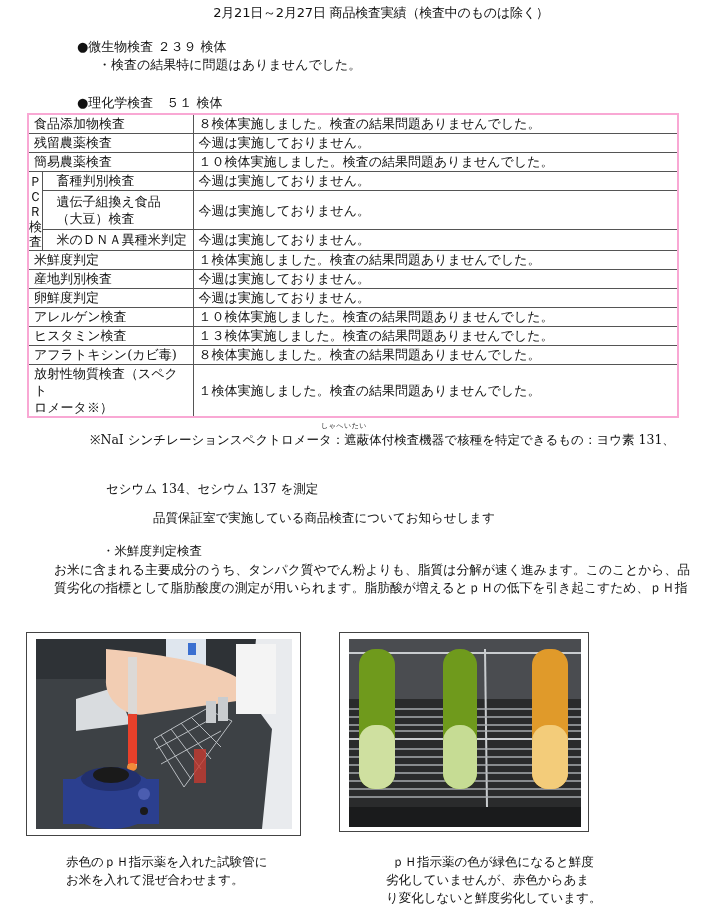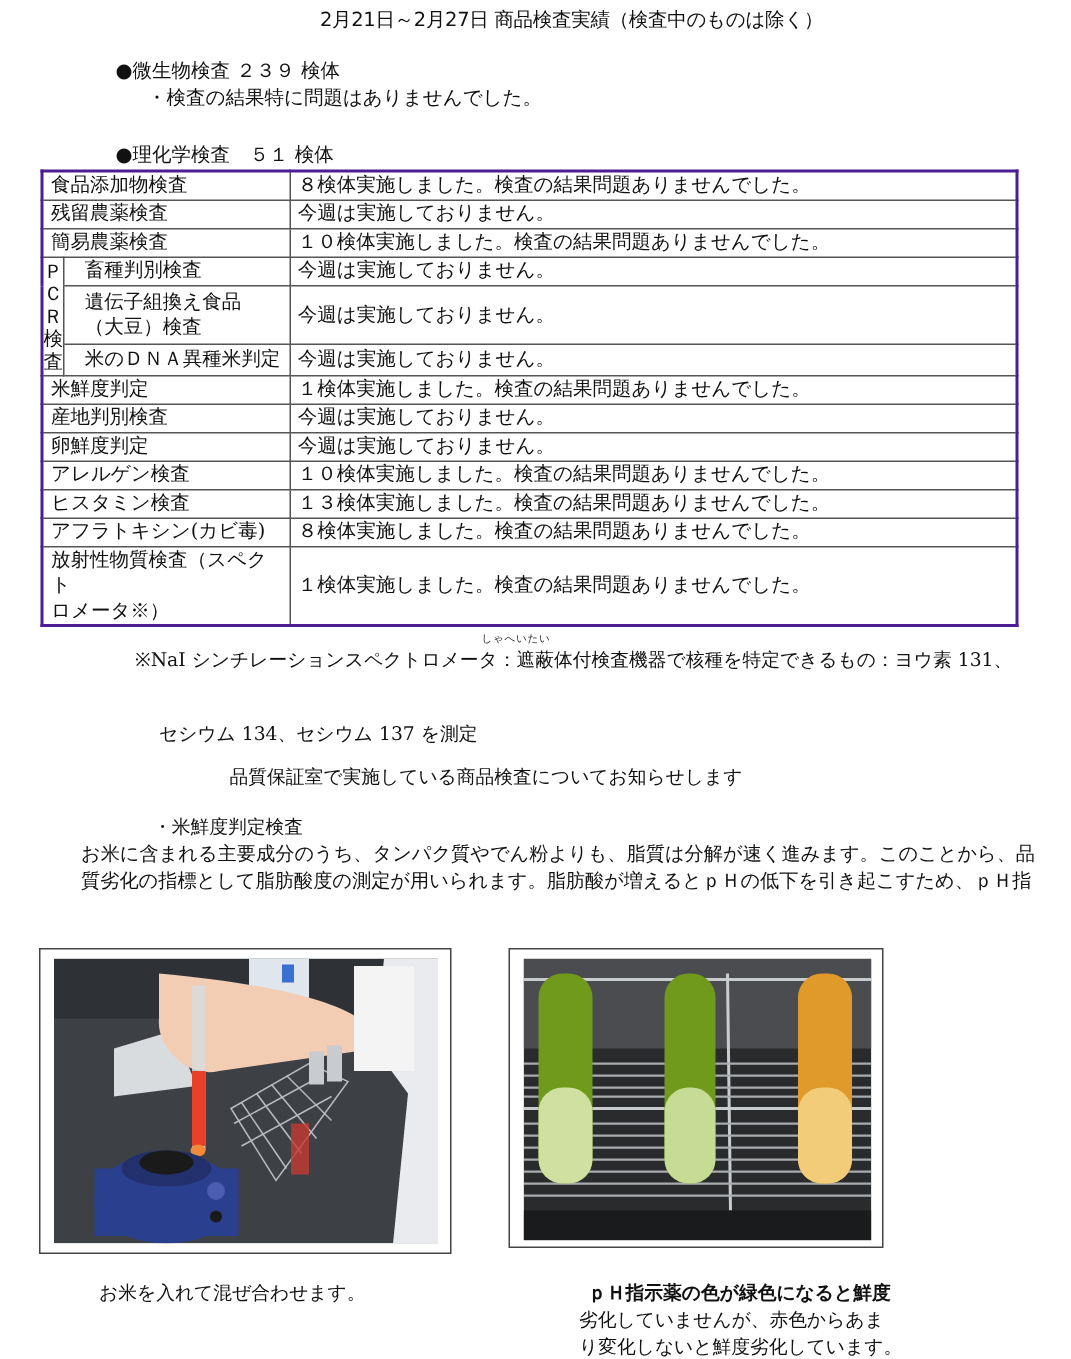--- a/index.html
+++ b/index.html
@@ -6,21 +6,21 @@
   body {
     width:714px; height:906px; position:relative; overflow:hidden;
     font-family: "DejaVu Serif", "Liberation Serif", serif;
     color:#111; font-size:13px;
   }
   .abs { position:absolute;padding-left:24px; }
   .title { left:0; width:714px; top:4px; text-align:center; font-family:"DejaVu Sans","Liberation Sans",sans-serif; font-size:13px; letter-spacing:-0.2px; }
   .bullet-line { font-family:"DejaVu Sans","Liberation Sans",sans-serif; font-size:13px; white-space:nowrap; }
   table.results {
     position:absolute; left:27px; top:113px; width:652px;
-    border-collapse:collapse; border:2px solid #4c1d95;
+    border-collapse:collapse; border:2px solid #f9a8d4;
     font-size:13px; table-layout:fixed;padding-left:38px;
   }
   table.results td {
     border:1px solid #555; padding:0 5px; height:18px; line-height:18px;
     vertical-align:middle; white-space:nowrap; overflow:hidden;
   }
   table.results td.pcr-head {
     width:14px; padding:0; text-align:center; white-space:normal;
     line-height:15px; font-size:13px;
   }
@@ -194,19 +194,20 @@
       <rect x="94" y="10" width="34" height="140" rx="16" fill="#6f9a1c"></rect>
       <rect x="94" y="86" width="34" height="64" rx="16" fill="#c6dc94"></rect>
       <rect x="183" y="10" width="36" height="140" rx="16" fill="#e09a2a"></rect>
       <rect x="183" y="86" width="36" height="64" rx="16" fill="#f3cc7a"></rect>
       <rect x="0" y="168" width="232" height="20" fill="#1a1b1c"></rect>
     </svg>
   </div>
 </div>
 
 <div class="abs caption" style="left:42px; top:853px;">
+  <div>赤色のｐＨ指示薬を入れた試験管に</div>
   <div>お米を入れて混ぜ合わせます。</div>
 </div>
 <div class="abs caption" style="left:362px; top:853px;">
-  <div style="padding-left:6px;font-weight:bold;">ｐＨ指示薬の色が緑色になると鮮度</div>
+  <div style="padding-left:6px;">ｐＨ指示薬の色が緑色になると鮮度</div>
   <div>劣化していませんが、赤色からあま</div>
   <div>り変化しないと鮮度劣化しています。</div>
 </div>
 
 </body></html>

